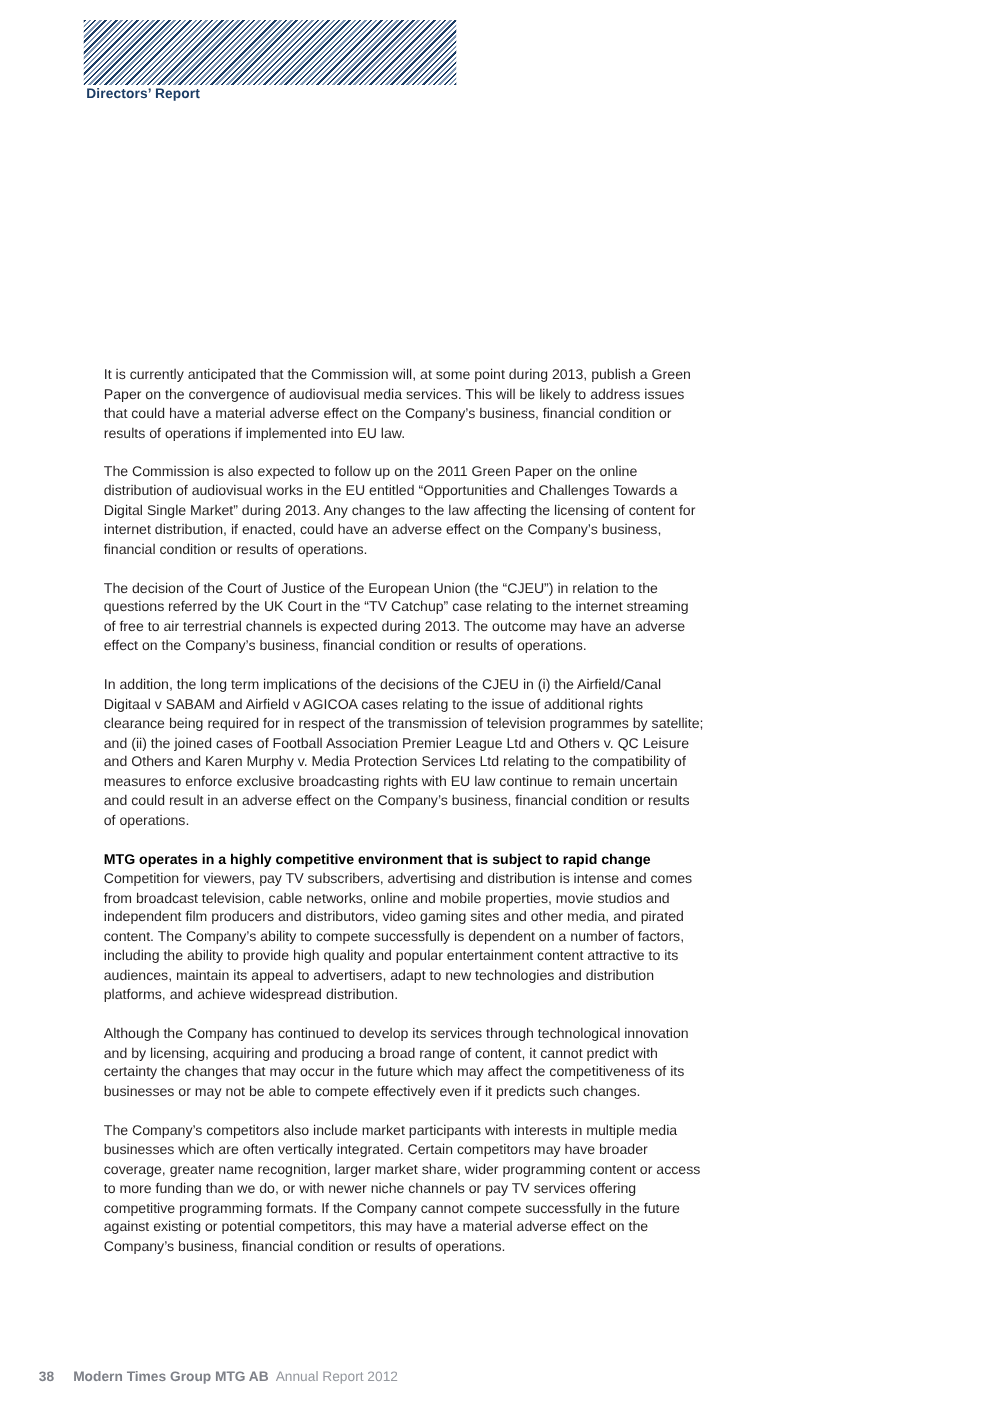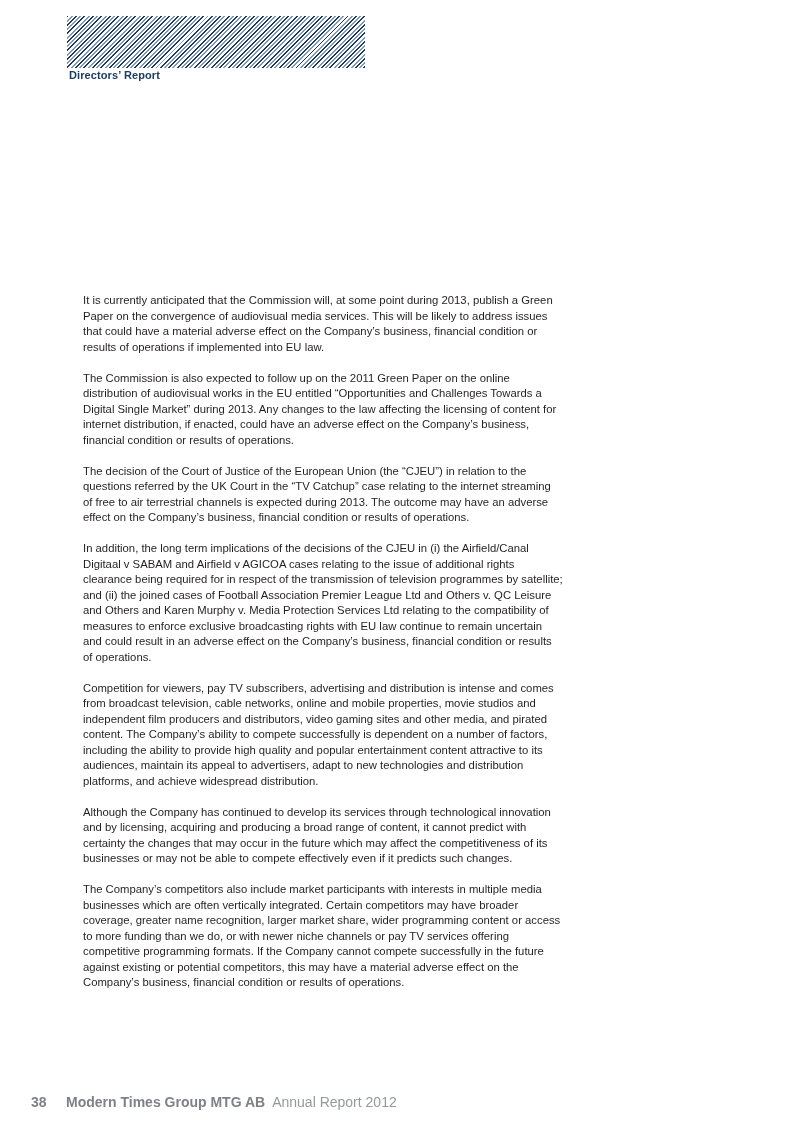--- a/index.html
+++ b/index.html
@@ -71,21 +71,21 @@
     display: block;
     font-weight: bold;
     color: #000000;
   }
 
   
   .footer {
     position: absolute;
     left: 31px;
     top: 1079px;
-    font-size: 14px;
+    font-size: 11px;
     line-height: 14px;
     color: #8b8e95;
     white-space: pre;
   }
   .footer .page-num {
     font-weight: bold;
     color: #7e8188;
   }
   .footer .company {
     font-weight: bold;
@@ -112,20 +112,21 @@
     <p class="para">
       <span>The Commission is also expected to follow up on the 2011 Green Paper on the online distribution of audiovisual works in the EU entitled “Opportunities and Challenges Towards a Digital Single Market” during 2013. Any changes to the law affecting the licensing of content for internet distribution, if enacted, could have an adverse effect on the Company’s business, financial condition or results of operations.</span>
     </p>
     <p class="para">
       <span>The decision of the Court of Justice of the European Union (the “CJEU”) in relation to the questions referred by the UK Court in the “TV Catchup” case relating to the internet streaming of free to air terrestrial channels is expected during 2013. The outcome may have an adverse effect on the Company’s business, financial condition or results of operations.</span>
     </p>
     <p class="para">
       <span>In addition, the long term implications of the decisions of the CJEU in (i) the Airfield/Canal Digitaal v SABAM and Airfield v AGICOA cases relating to the issue of additional rights clearance being required for in respect of the transmission of television programmes by satellite; and (ii) the joined cases of Football Association Premier League Ltd and Others v. QC Leisure and Others and Karen Murphy v. Media Protection Services Ltd relating to the compatibility of measures to enforce exclusive broadcasting rights with EU law continue to remain uncertain and could result in an adverse effect on the Company’s business, financial condition or results of operations.</span>
     </p>
     <p class="para">
+      <span class="para-lead">MTG operates in a highly competitive environment that is subject to rapid change</span>
       <span>Competition for viewers, pay TV subscribers, advertising and distribution is intense and comes from broadcast television, cable networks, online and mobile properties, movie studios and independent film producers and distributors, video gaming sites and other media, and pirated content. The Company’s ability to compete successfully is dependent on a number of factors, including the ability to provide high quality and popular entertainment content attractive to its audiences, maintain its appeal to advertisers, adapt to new technologies and distribution platforms, and achieve widespread distribution.</span>
     </p>
     <p class="para">
       <span>Although the Company has continued to develop its services through technological innovation and by licensing, acquiring and producing a broad range of content, it cannot predict with certainty the changes that may occur in the future which may affect the competitiveness of its businesses or may not be able to compete effectively even if it predicts such changes.</span>
     </p>
     <p class="para">
       <span>The Company’s competitors also include market participants with interests in multiple media businesses which are often vertically integrated. Certain competitors may have broader coverage, greater name recognition, larger market share, wider programming content or access to more funding than we do, or with newer niche channels or pay TV services offering competitive programming formats. If the Company cannot compete successfully in the future against existing or potential competitors, this may have a material adverse effect on the Company’s business, financial condition or results of operations.</span>
     </p>
   </div>
 

